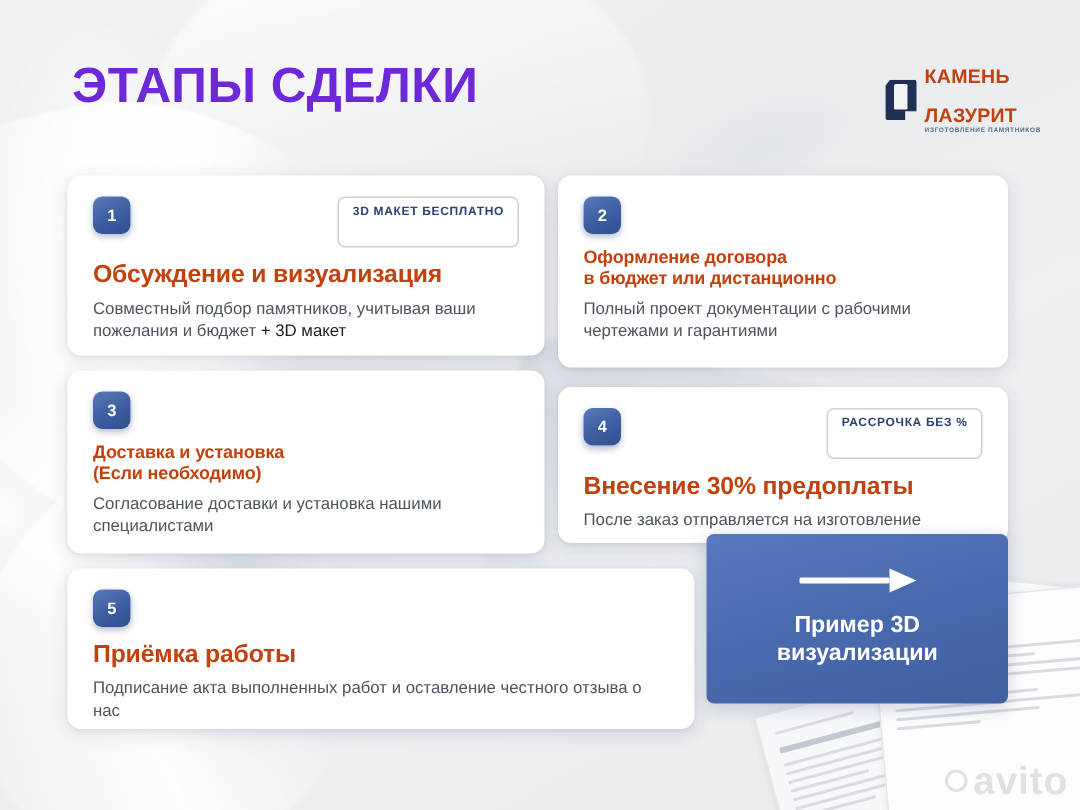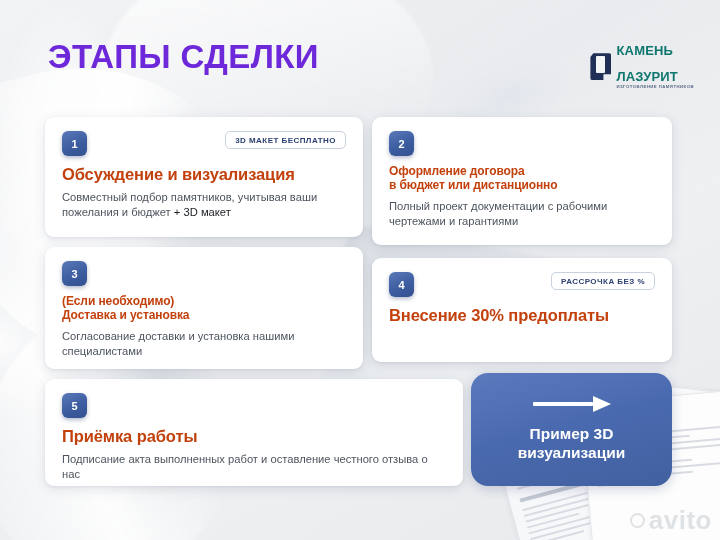--- a/index.html
+++ b/index.html
@@ -110,21 +110,21 @@
     background:#1f2f55;
     clip-path:polygon(14% 0%, 100% 0%, 100% 78%, 62% 78%, 62% 100%, 0% 100%, 0% 14%);
     border-radius:2px;
   }
   .logo-mark .page {
     position:absolute; left:28%; top:10%; width:42%; height:62%;
     background:#f3f4f6; border-radius:1px;
   }
   .logo-text { line-height:1; }
   .logo-l1, .logo-l2 {
-    font-size:13px; font-weight:bold; letter-spacing:.2px; color:#0f766e;
+    font-size:13px; font-weight:bold; letter-spacing:.2px; color:#c2410c;
   }
   .logo-l2 { margin-top:13px; }
   .logo-sub {
     font-size:4.3px; font-weight:bold; letter-spacing:.45px; color:#5d6b85;
     margin-top:2px;
   }
 
   .card {
     position:absolute;
     background:#ffffff;
@@ -144,42 +144,42 @@
     width:25px; height:25px; border-radius:6px;
     background:linear-gradient(155deg,#5b79b8 0%,#3c5da0 55%,#34508f 100%);
     box-shadow:0 2px 4px rgba(40,60,110,.35);
     color:#fff; font-size:11px; font-weight:bold;
     display:flex; align-items:center; justify-content:center;
     flex:0 0 auto;
   }
 
   .tag {
     border:1px solid #c9d1de; background:#fff; border-radius:5px;
-    padding:4px 9px 3px;
+    padding:4px 9px 19px;
     font-size:8px; font-weight:bold; letter-spacing:.45px;
     color:#2c4272; white-space:nowrap;
   }
 
   .card-title {
     margin-top:9px;
     font-size:16.5px; font-weight:bold; color:#c2410c;
     line-height:1.16; letter-spacing:-.1px;
   }
   .card-title.two { font-size:12px; }
 
   .card-desc {
     margin-top:6px;
     font-size:11.2px; color:#4d545e; line-height:1.35;
   }
   .card-desc b { color:#1a1d22; font-weight:normal; }
 
   .cta {
-    position:absolute; left:471px; top:373px; width:201px; height:113px;
+    position:absolute; left:471px; top:356px; width:201px; height:113px;
     background:linear-gradient(165deg,#5b79bd 0%,#4a6ab0 46%,#41609f 100%);
-    border-radius:17px;
+    border-radius:5px;
     box-shadow:0 3px 12px rgba(40,60,110,.22);
     display:flex; flex-direction:column; align-items:center; justify-content:center;
     gap:13px;
   }
   .cta-arrow { width:78px; height:16px; position:relative; }
   .cta-arrow .shaft {
     position:absolute; left:0; top:6px; width:60px; height:4px; background:#fff; border-radius:1px;
   }
   .cta-arrow .head {
     position:absolute; right:0; top:0; width:0; height:0;
@@ -287,32 +287,33 @@
       <div>в бюджет или дистанционно</div>
     </div>
     <div class="card-desc">Полный проект документации с рабочими чертежами и гарантиями</div>
   </div>
 
   <div class="card card-3">
     <div class="card-top">
       <div class="badge">3</div>
     </div>
     <div class="card-title two">
+      <div>Доставка и установка</div>
       <div>(Если необходимо)</div>
-      <div>Доставка и установка</div>
     </div>
     <div class="card-desc">Согласование доставки и установка нашими специалистами</div>
   </div>
 
   <div class="card card-4">
     <div class="card-top">
       <div class="badge">4</div>
       <div class="tag">РАССРОЧКА БЕЗ %</div>
     </div>
     <div class="card-title">Внесение 30% предоплаты</div>
+    <div class="card-desc">После заказ отправляется на изготовление</div>
   </div>
 
   <div class="card card-5">
     <div class="card-top">
       <div class="badge">5</div>
     </div>
     <div class="card-title">Приёмка работы</div>
     <div class="card-desc">Подписание акта выполненных работ и оставление честного отзыва о нас</div>
   </div>
 

